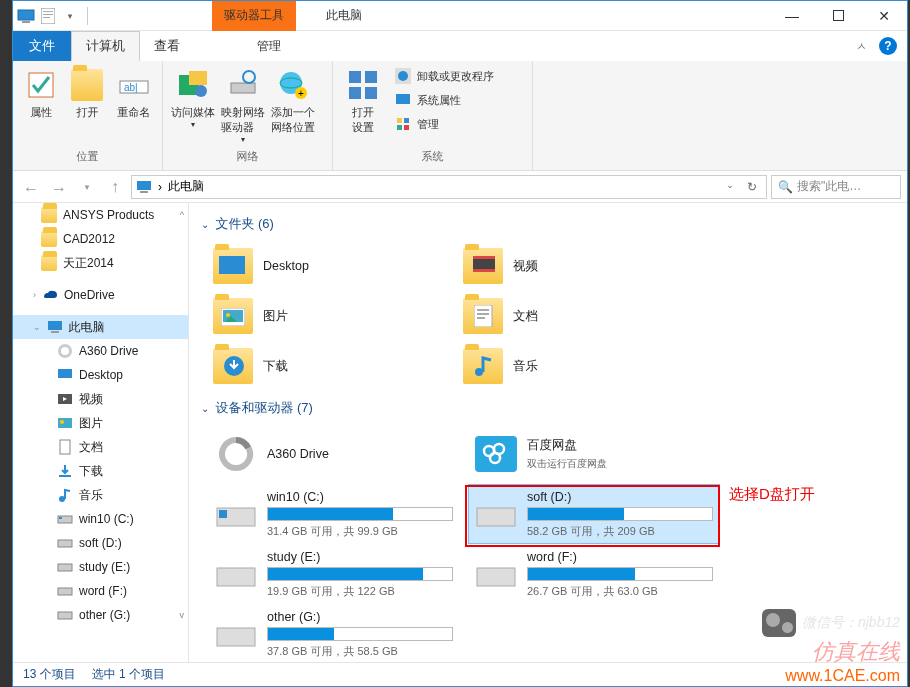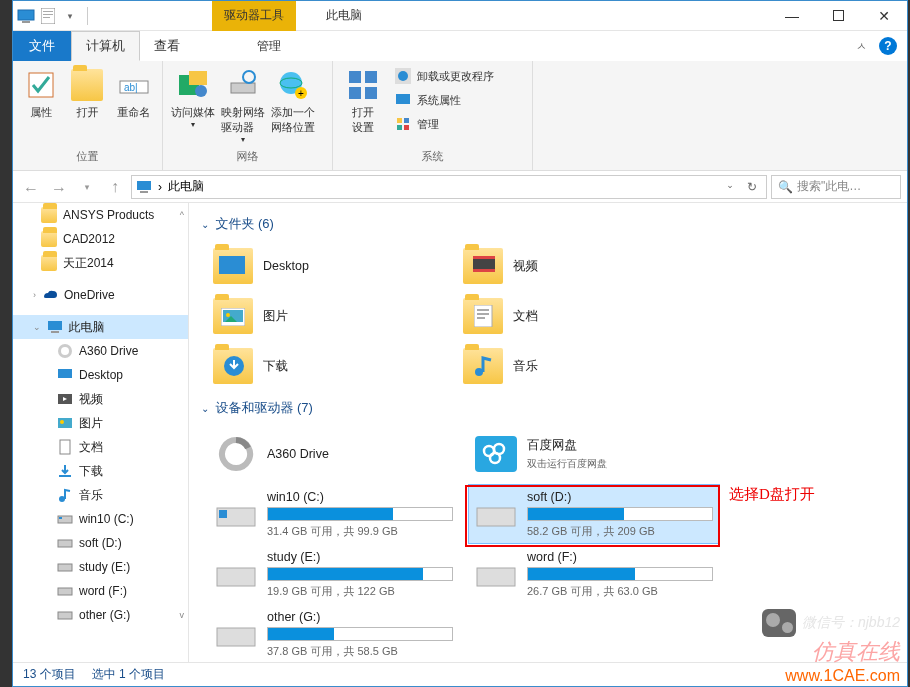--- a/index.html
+++ b/index.html
@@ -4,21 +4,21 @@
 <style>
 * { box-sizing: border-box; margin: 0; padding: 0; font-family: "Microsoft YaHei", "Segoe UI", sans-serif; }
 body { width: 910px; height: 687px; overflow: hidden; background: #333; position: relative; }
 .window { position: absolute; left: 12px; top: 0; width: 896px; height: 687px; background: #fff; border: 1px solid #3a8ccc; display: flex; flex-direction: column; }
 
 
 .titlebar { height: 30px; display: flex; align-items: center; background: #fff; border-bottom: 1px solid #e5e5e5; }
 .titlebar-left { display: flex; align-items: center; gap: 4px; padding-left: 4px; }
 .qat-icon { width: 18px; height: 18px; display: flex; align-items: center; justify-content: center; }
 .qat-sep { width: 1px; height: 18px; background: #ccc; margin: 0 4px; }
-.tab-context { margin-left: 120px; background: #eab308; color: #333; padding: 6px 12px; font-size: 12px; height: 30px; display: flex; align-items: center; }
+.tab-context { margin-left: 120px; background: #f97316; color: #333; padding: 6px 12px; font-size: 12px; height: 30px; display: flex; align-items: center; }
 .titlebar-title { margin-left: 30px; font-size: 12px; color: #333; }
 .titlebar-controls { margin-left: auto; display: flex; }
 .tbc-btn { width: 46px; height: 30px; display: flex; align-items: center; justify-content: center; color: #333; font-size: 14px; }
 
 
 .tabs-row { height: 30px; display: flex; align-items: center; background: #fff; }
 .tab-file { background: #1979ca; color: #fff; padding: 0 16px; height: 30px; display: flex; align-items: center; font-size: 13px; }
 .tab { padding: 0 14px; height: 30px; display: flex; align-items: center; font-size: 13px; color: #333; border-right: 1px solid transparent; }
 .tab.active { border: 1px solid #ccc; border-bottom: 1px solid #f5f5f5; background: #f5f5f5; }
 .tab-manage { margin-left: 46px; font-size: 12px; padding: 0 16px; }
@@ -68,21 +68,21 @@
 .drive-ico { width: 42px; height: 36px; flex-shrink: 0; }
 .drive-body { flex: 1; display: flex; flex-direction: column; gap: 3px; }
 .drive-name { font-size: 12.5px; color: #222; }
 .drive-bar { height: 14px; border: 1px solid #bbb; background: #fff; position: relative; }
 .drive-bar-fill { position: absolute; left: 0; top: 0; bottom: 0; background: #0a90dd; }
 .drive-stat { font-size: 11px; color: #666; }
 .baidu-item .drive-name { font-size: 12.5px; }
 .baidu-sub { font-size: 10px; color: #666; }
 
 .annotation-box { position: absolute; border: 2px solid #e00; pointer-events: none; }
-.annotation-text { position: absolute; color: #e00; font-size: 15px; font-weight: 500; font-family: Liberation Serif, serif; }
+.annotation-text { position: absolute; color: #e00; font-size: 15px; font-weight: 500; }
 
 
 .statusbar { height: 24px; border-top: 1px solid #e5e5e5; display: flex; align-items: center; padding: 0 10px; font-size: 12px; color: #1a4e8a; gap: 16px; }
 
 
 .wm { position: absolute; right: 10px; bottom: 2px; text-align: right; font-size: 14px; pointer-events:none;}
 .wm1 { color: #e5e5e5; font-style: italic;}
 .wm2 { color: #fca5a5; font-family: serif; font-style: italic; font-size: 22px;}
 .wm3 { color: #f60; font-size: 16px;}
 .wechat-ico { display:inline-block; width:34px;height:28px; background:#666; border-radius:6px; vertical-align:middle; margin-right:6px; position:relative;}

